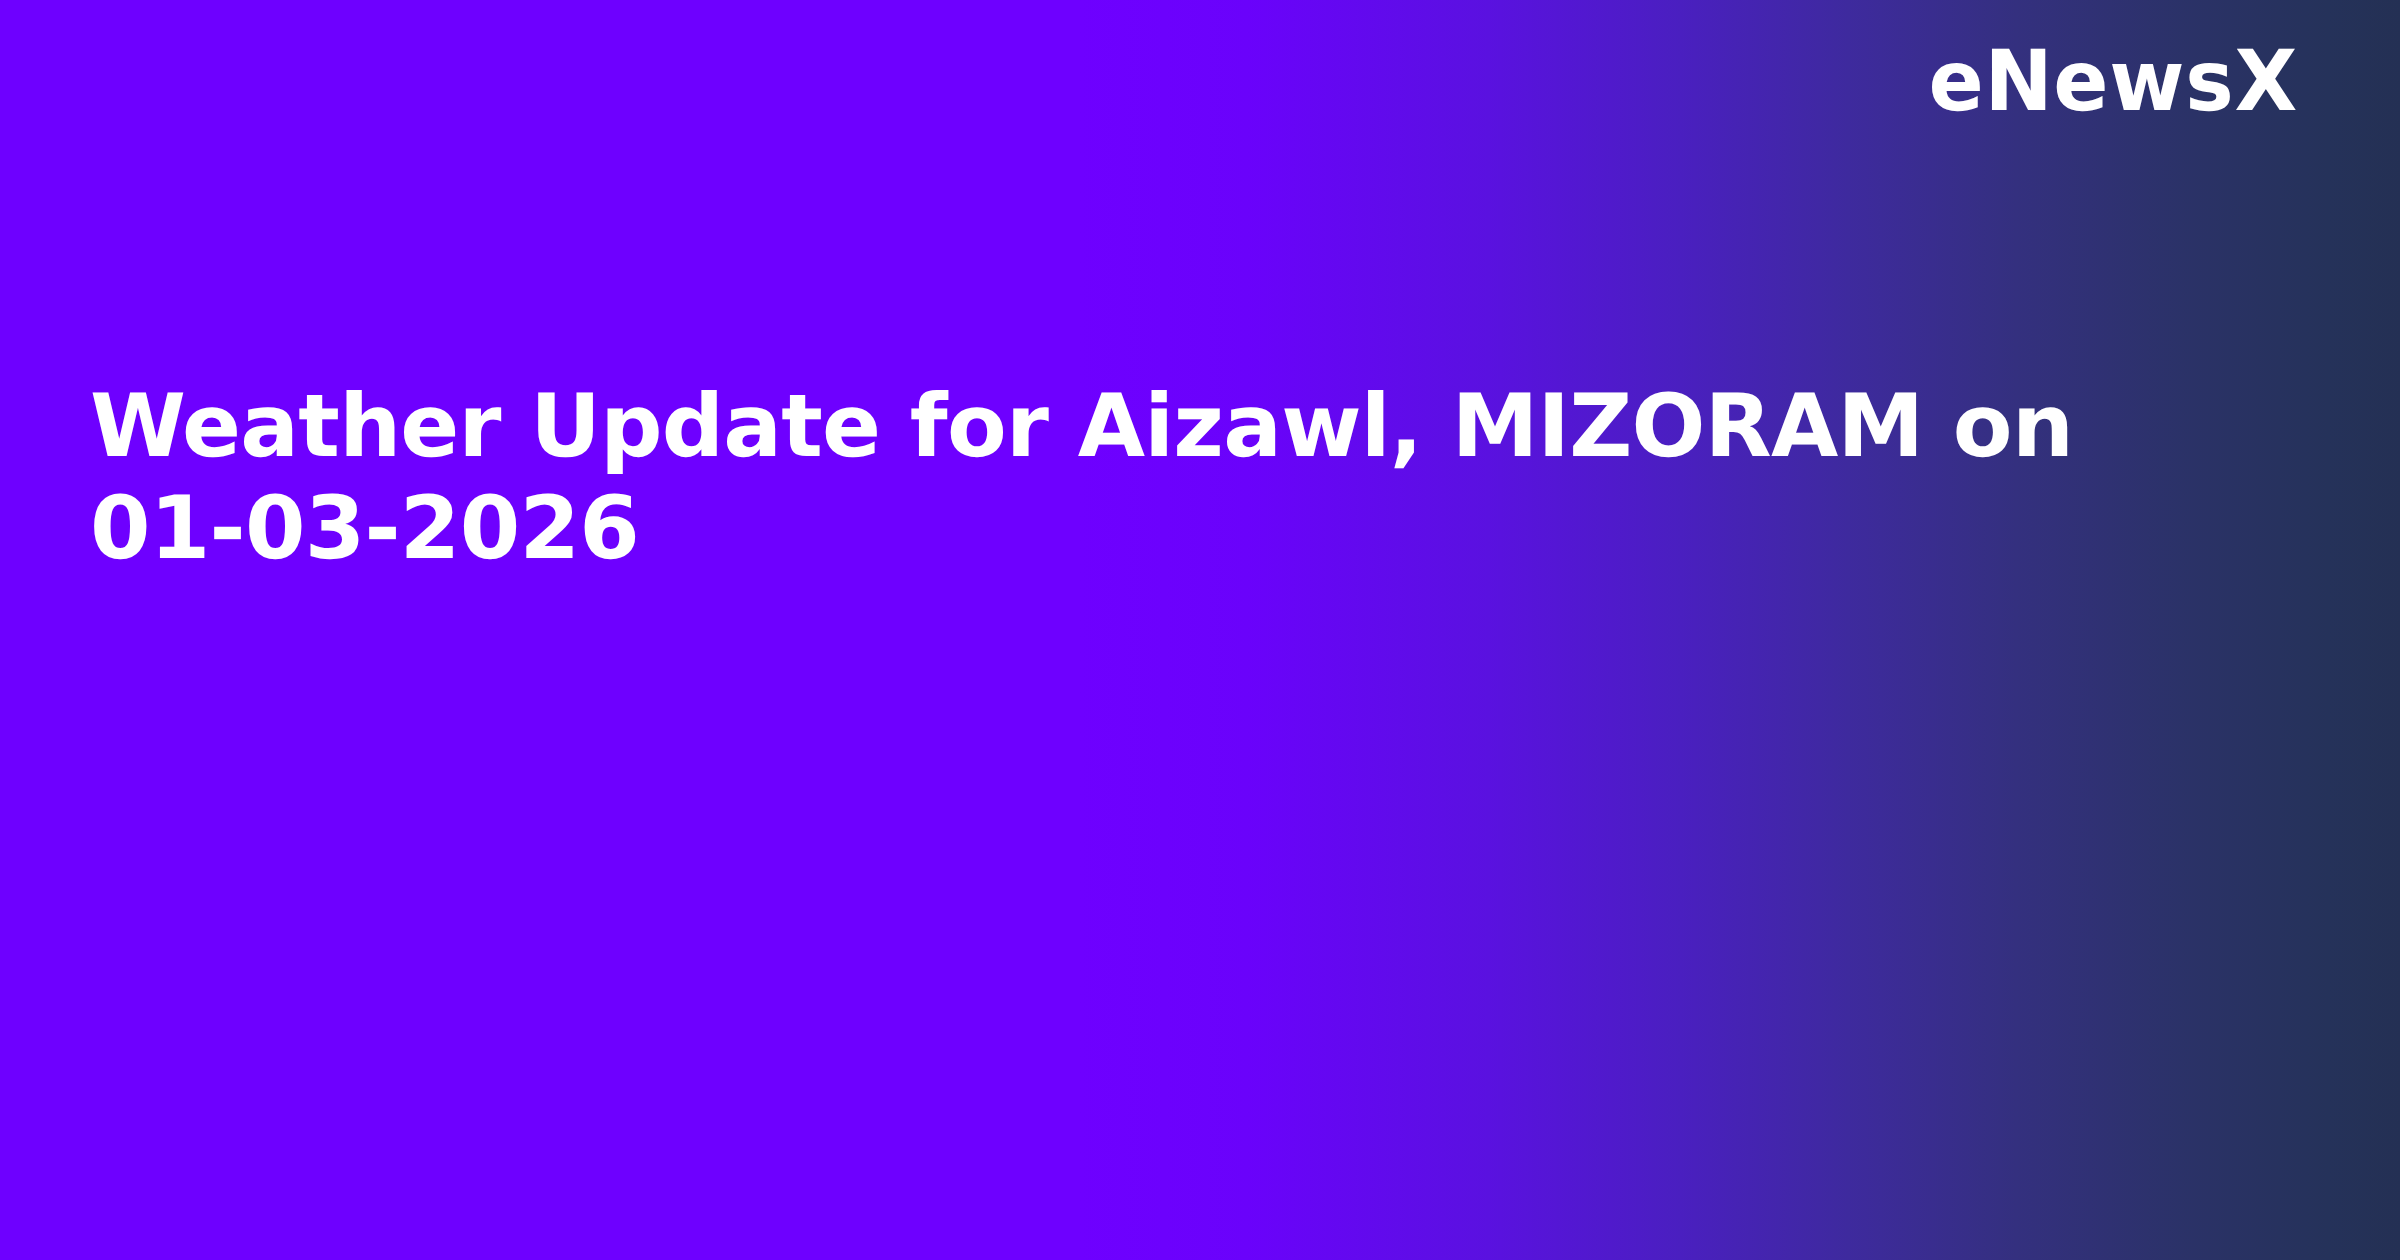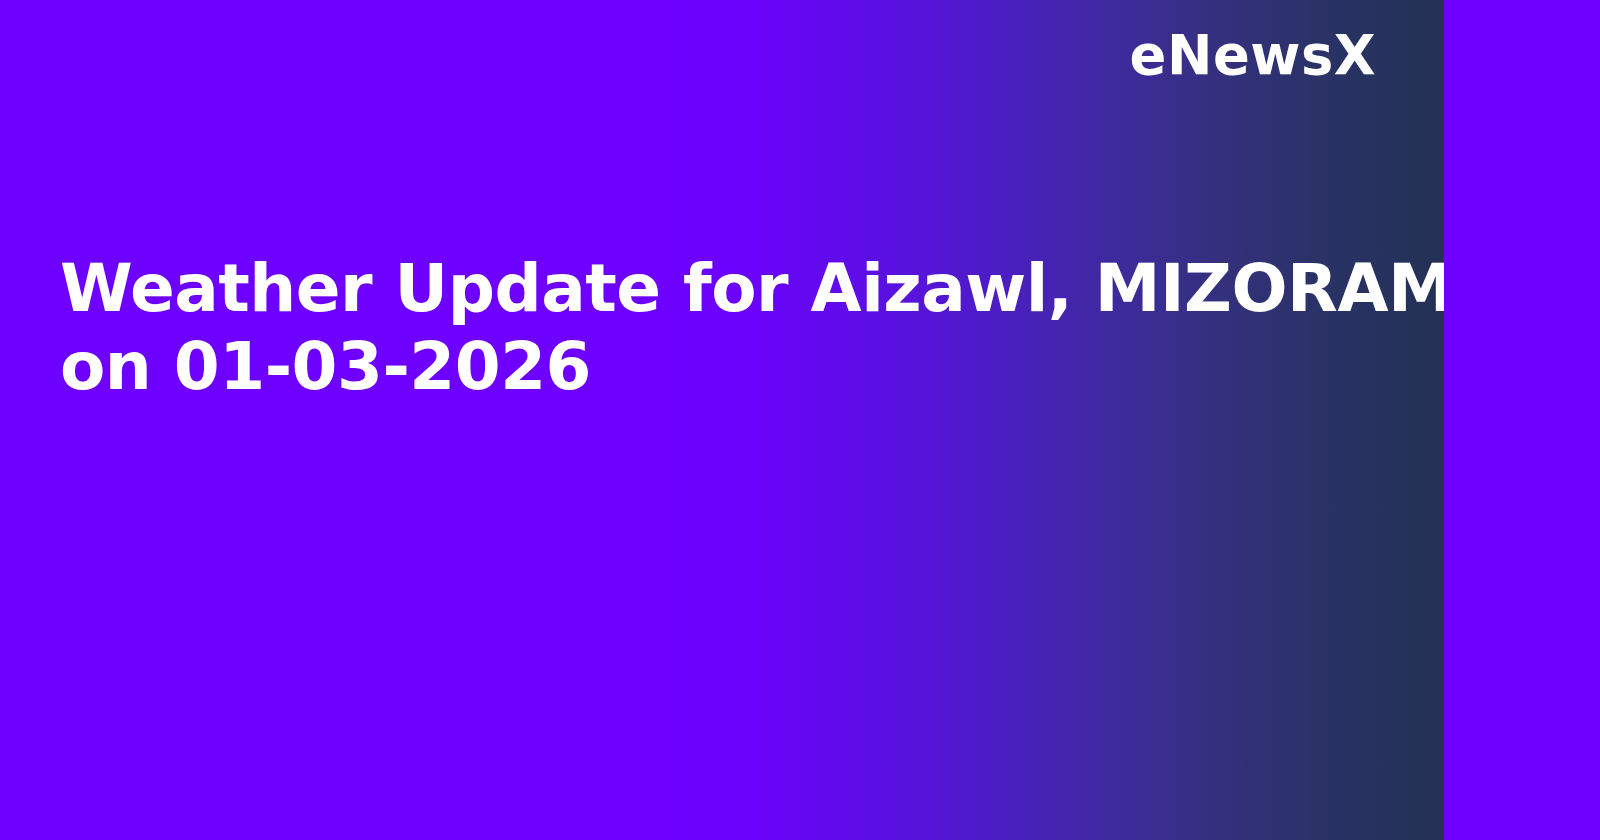--- a/index.html
+++ b/index.html
@@ -10,21 +10,21 @@
   body {
     width: 1600px;
     height: 840px;
     overflow: hidden;
     font-family: "DejaVu Sans", "Liberation Sans", sans-serif;
     background: #6E00FF;
   }
 
   .banner {
     position: relative;
-    width: 1444px;
+    width: 1600px;
     height: 840px;
     box-sizing: border-box;
     background-image: linear-gradient(
       90deg,
       #6E00FF 0%,
       #6E00FF 45%,
       #6A02FB 52%,
       #5A11E0 62%,
       #4A1FC0 70%,
       #3E2A9E 77%,
@@ -59,21 +59,21 @@
   
   .headline-wrap {
     position: absolute;
     left: 60px;
     top: 250px;
     width: 1400px;
   }
   .headline {
     margin: 0;
     font-family: "DejaVu Sans", "Liberation Sans", sans-serif;
-    font-size: 66px;
+    font-size: 58px;
     font-weight: 700;
     line-height: 1.18;
     color: #FFFFFF;
     letter-spacing: -0.5px;
     word-break: normal;
   }
 
   
   .lower-spacer {
     position: absolute;

